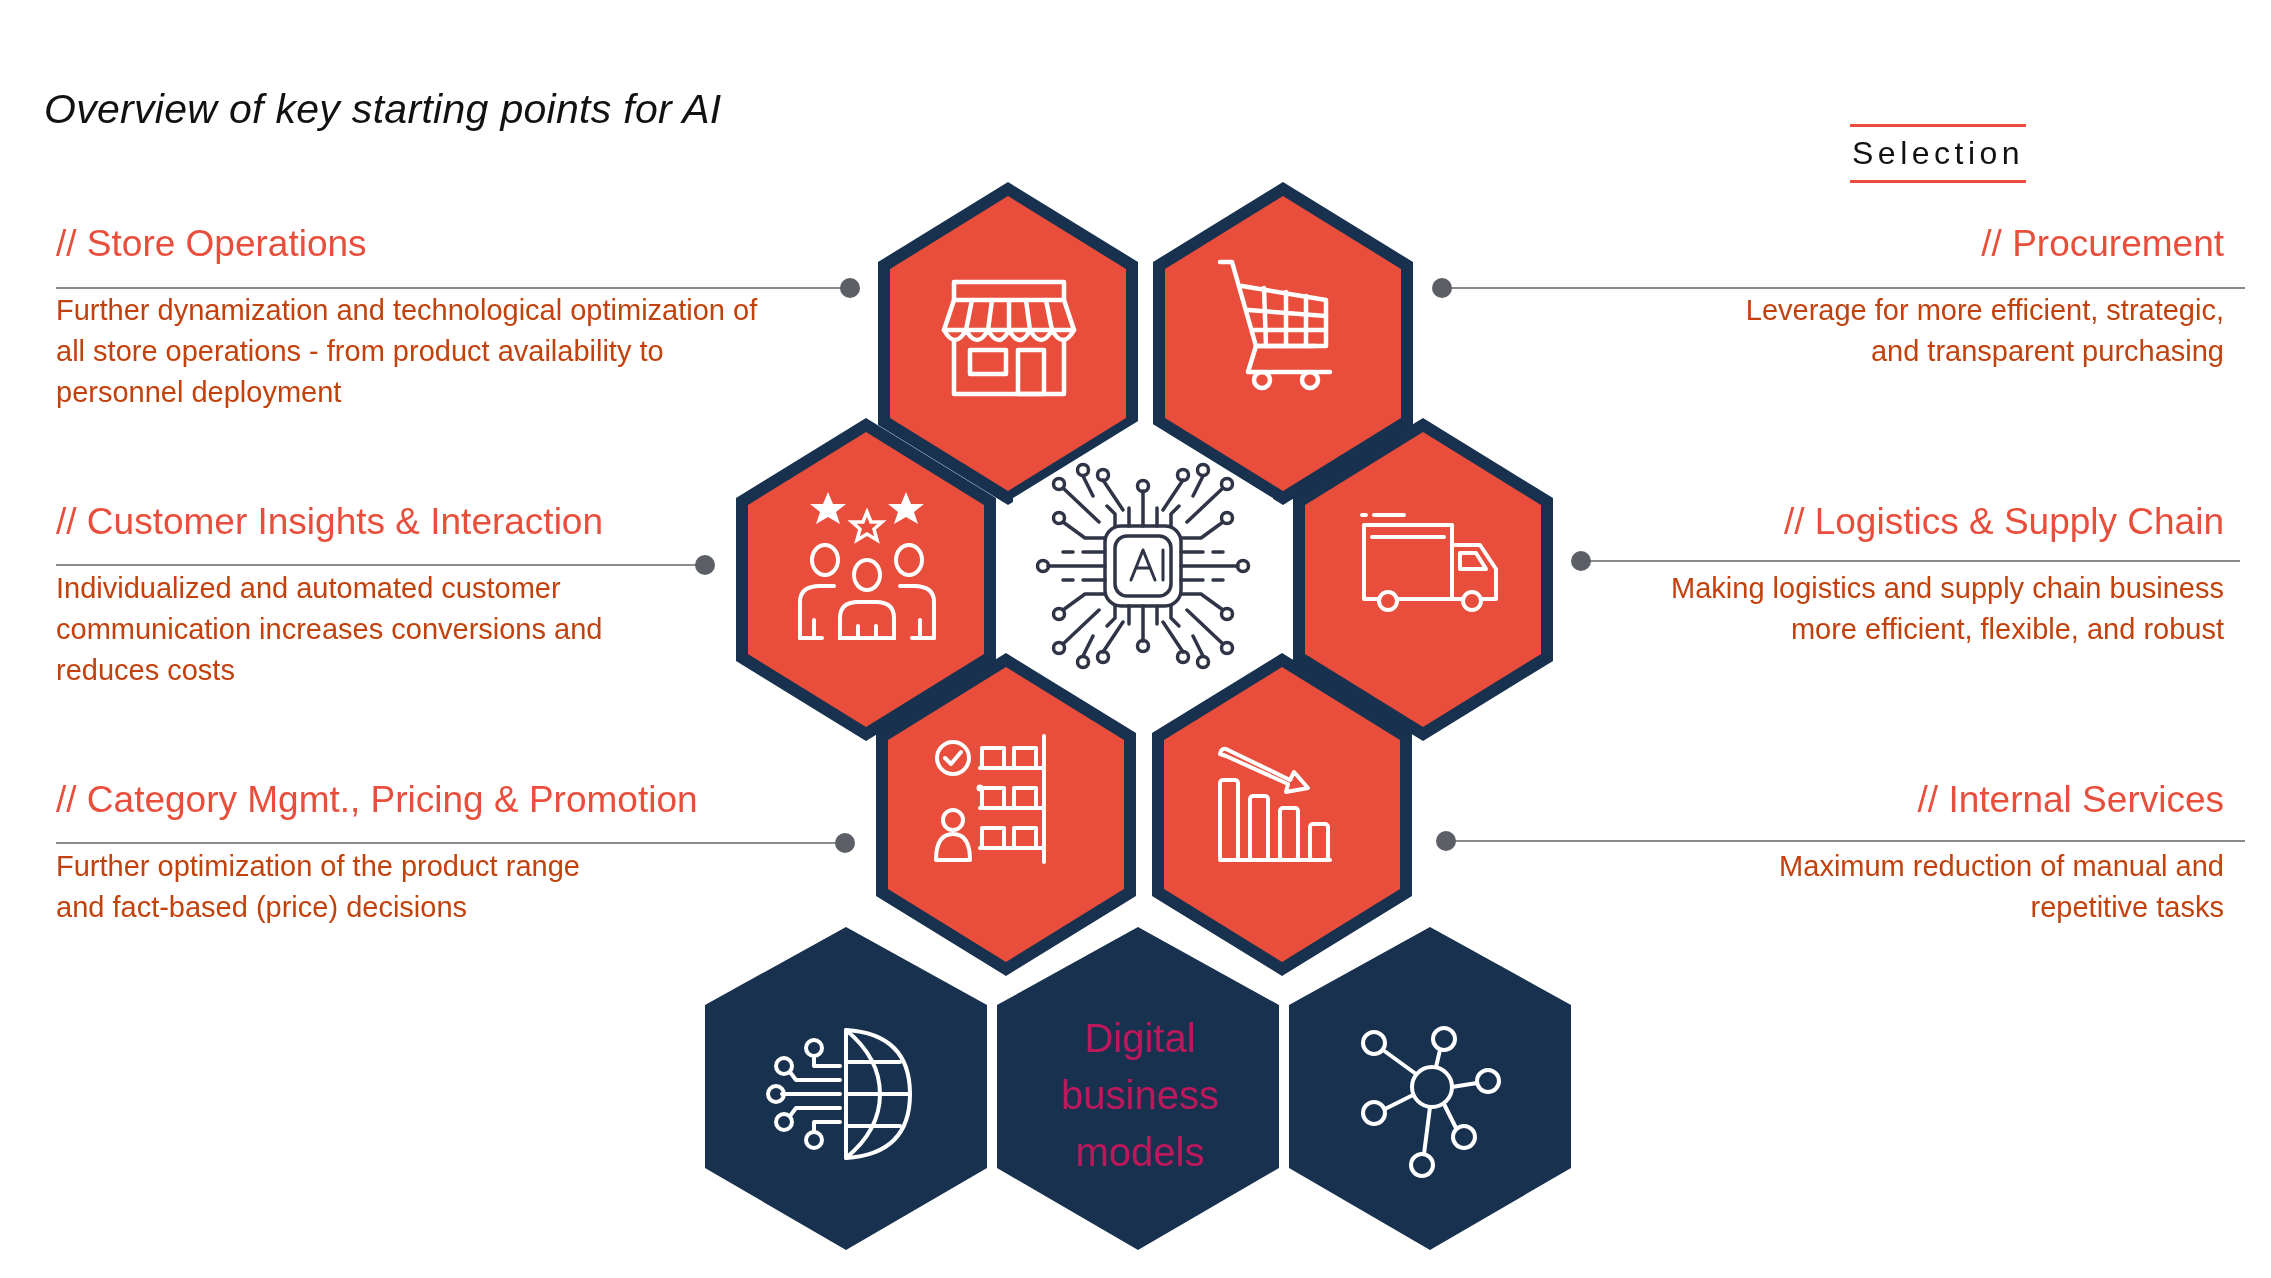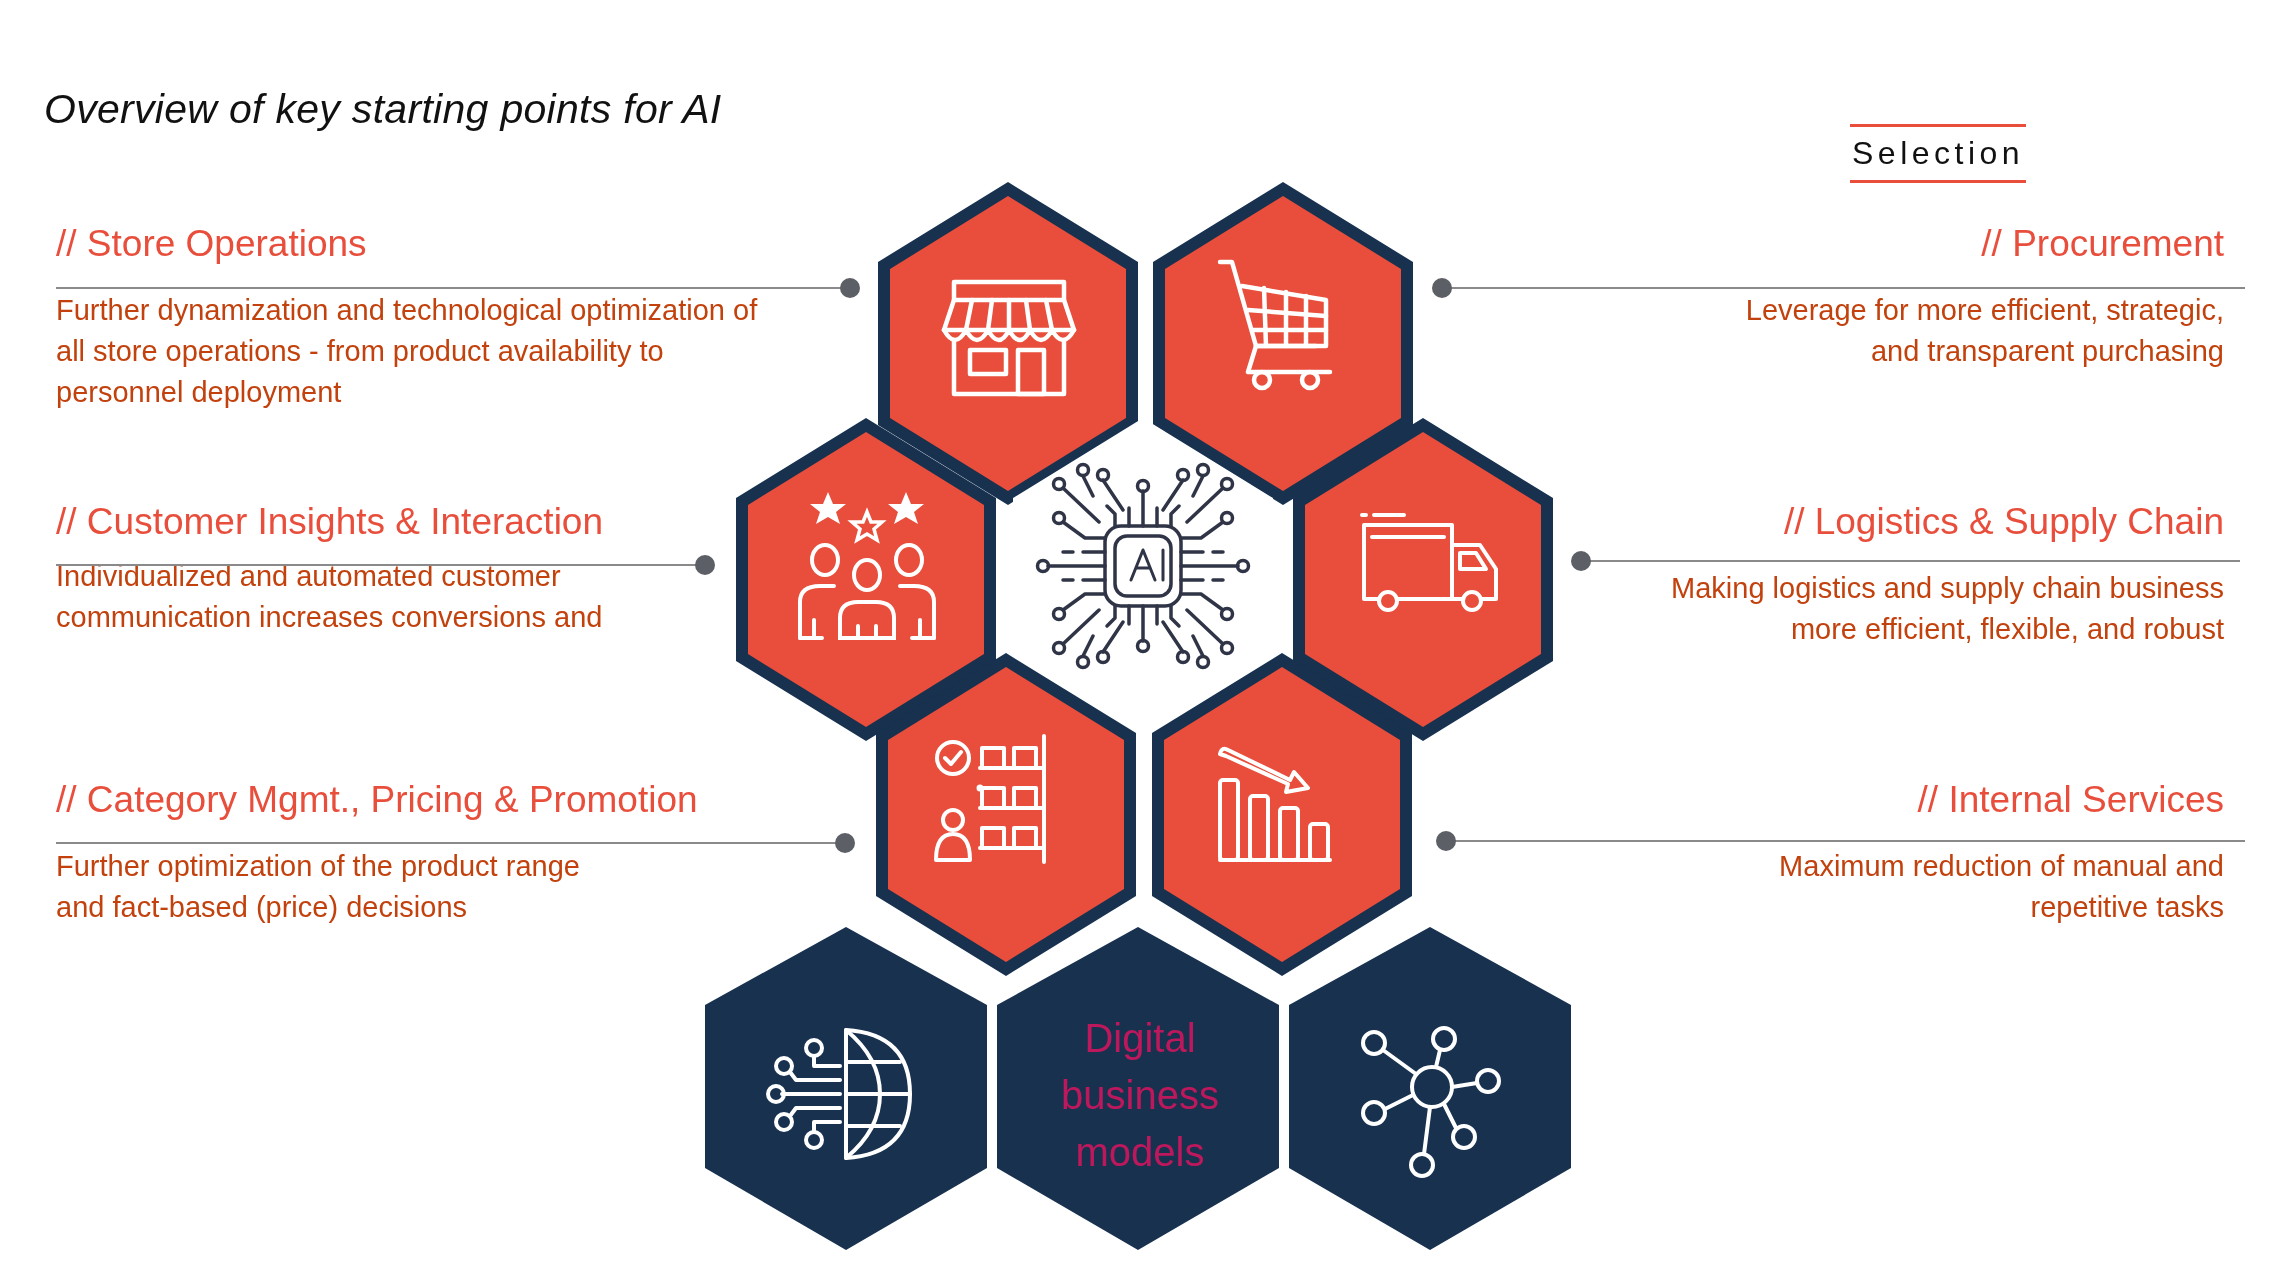--- a/index.html
+++ b/index.html
@@ -42,23 +42,24 @@
     <div>Further dynamization and technological optimization of</div>
     <div>all store operations - from product availability to</div>
     <div>personnel deployment</div>
   </div>
 </div>
 <div class="connector" style="left:56px; top:287px; width:794px;"></div>
 <div class="dot" style="left:840px; top:278px;"></div>
 
 <div class="section left" style="left:56px; top:501px; width:700px;">
   <div class="head">// Customer Insights &amp; Interaction</div>
-  <div class="desc" style="margin-top:13px;">
+  <div class="desc" style="margin-top:25px;">
     <div>Individualized and automated customer</div>
     <div>communication increases conversions and</div>
+    <div>reduces costs</div>
   </div>
 </div>
 <div class="connector" style="left:56px; top:564px; width:650px;"></div>
 <div class="dot" style="left:695px; top:555px;"></div>
 
 <div class="section left" style="left:56px; top:779px; width:760px;">
   <div class="head">// Category Mgmt., Pricing &amp; Promotion</div>
   <div class="desc" style="margin-top:25px;">
     <div>Further optimization of the product range</div>
     <div>and fact-based (price) decisions</div>

